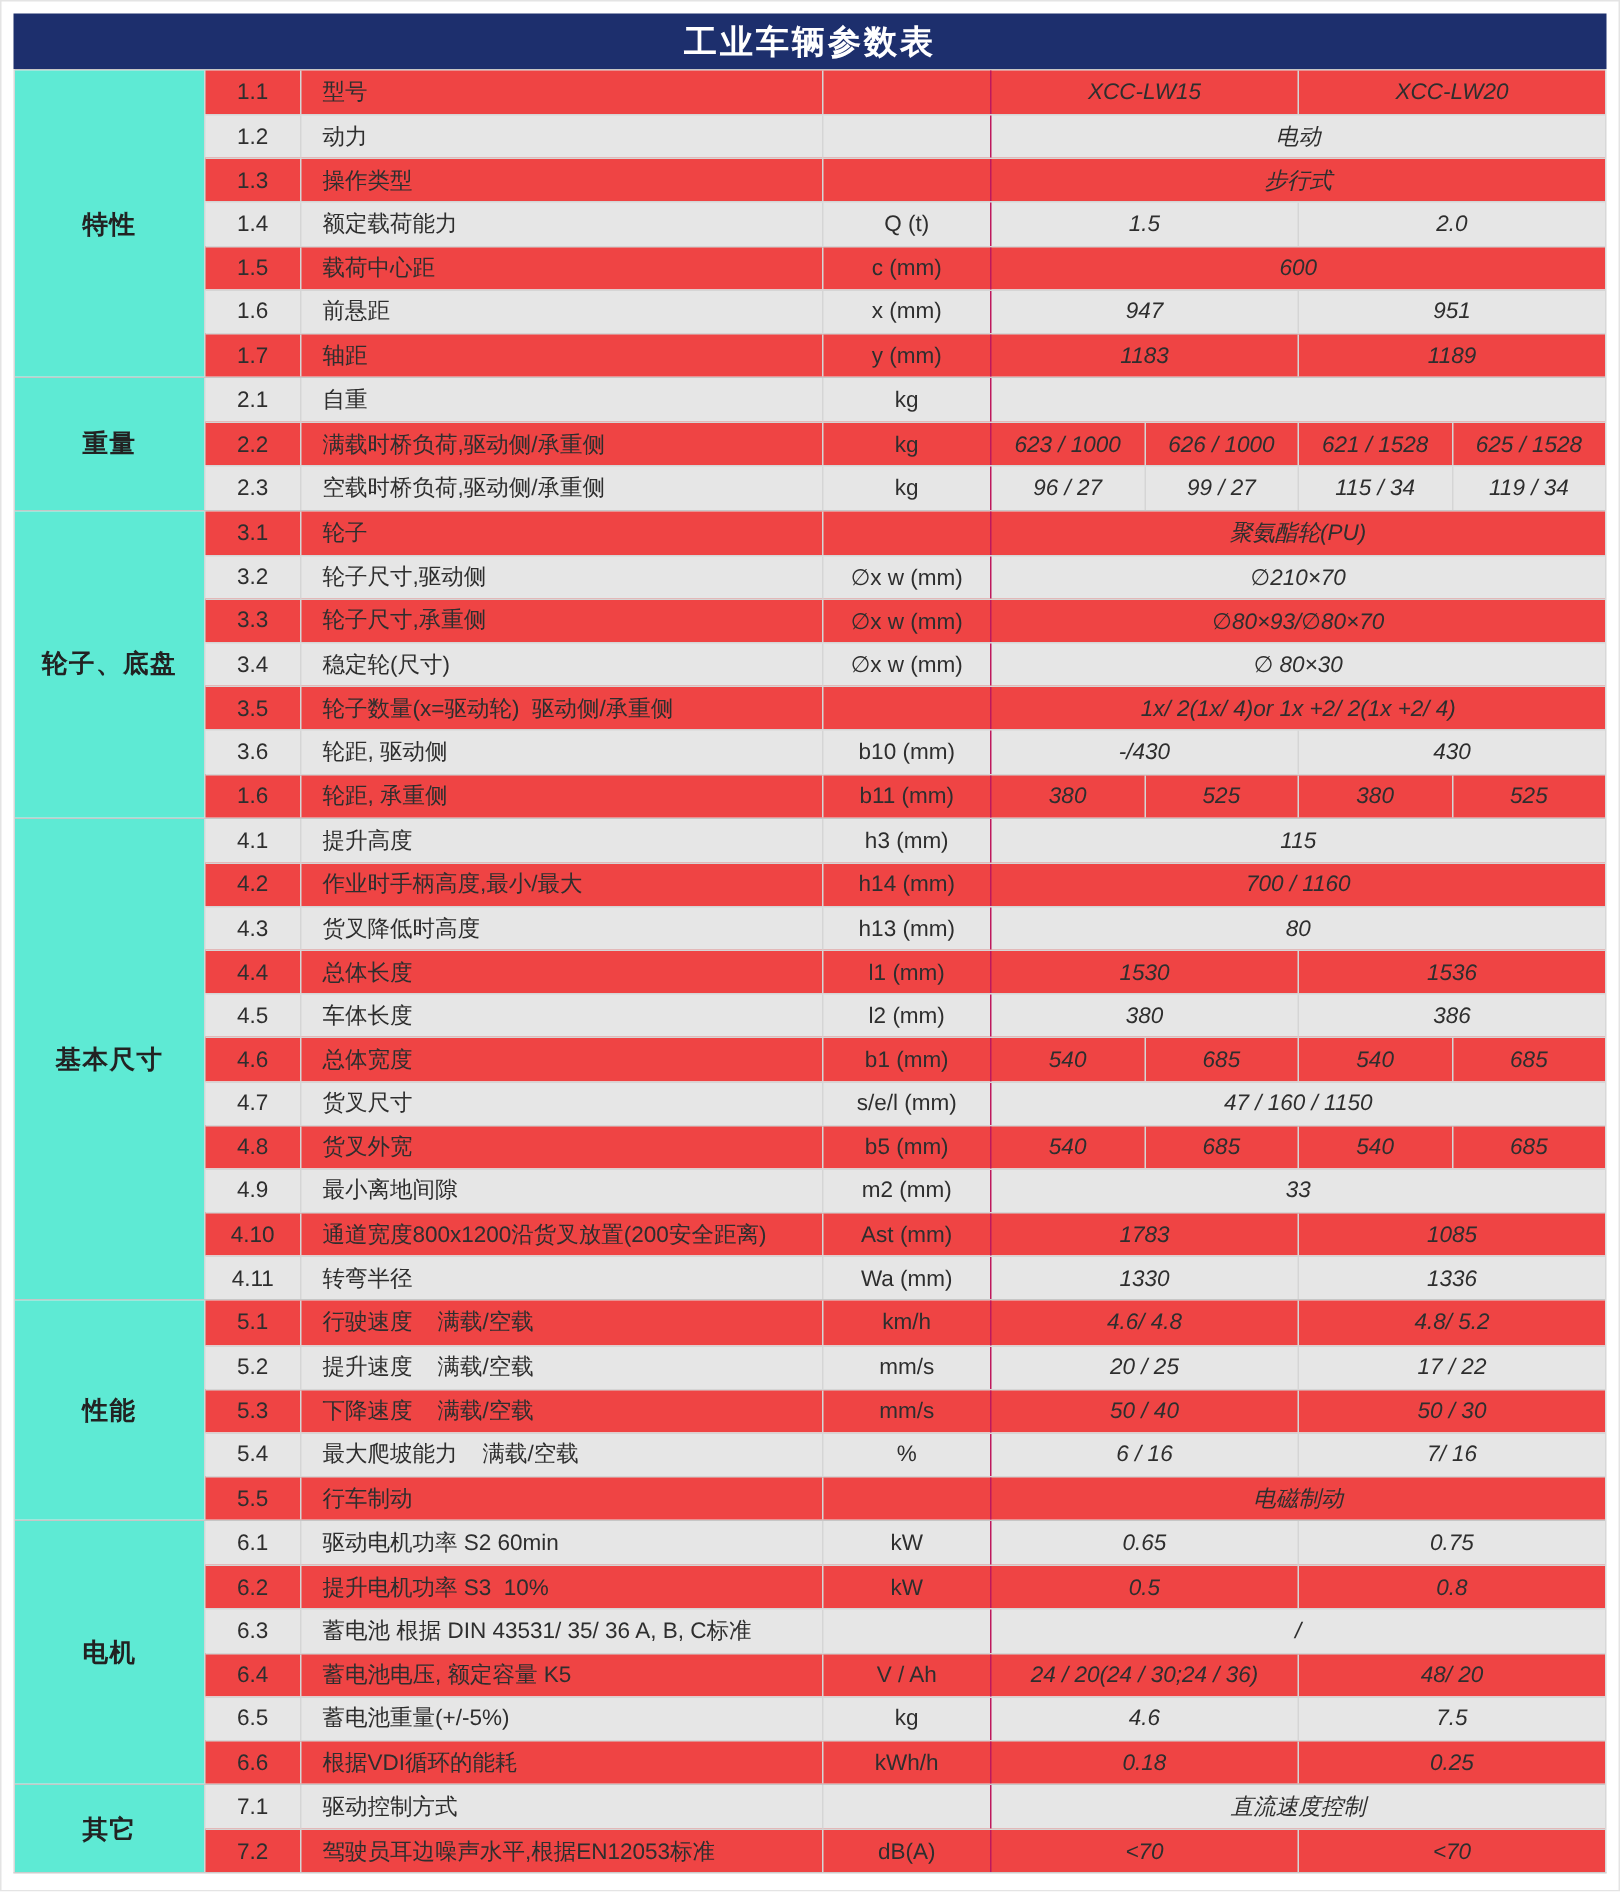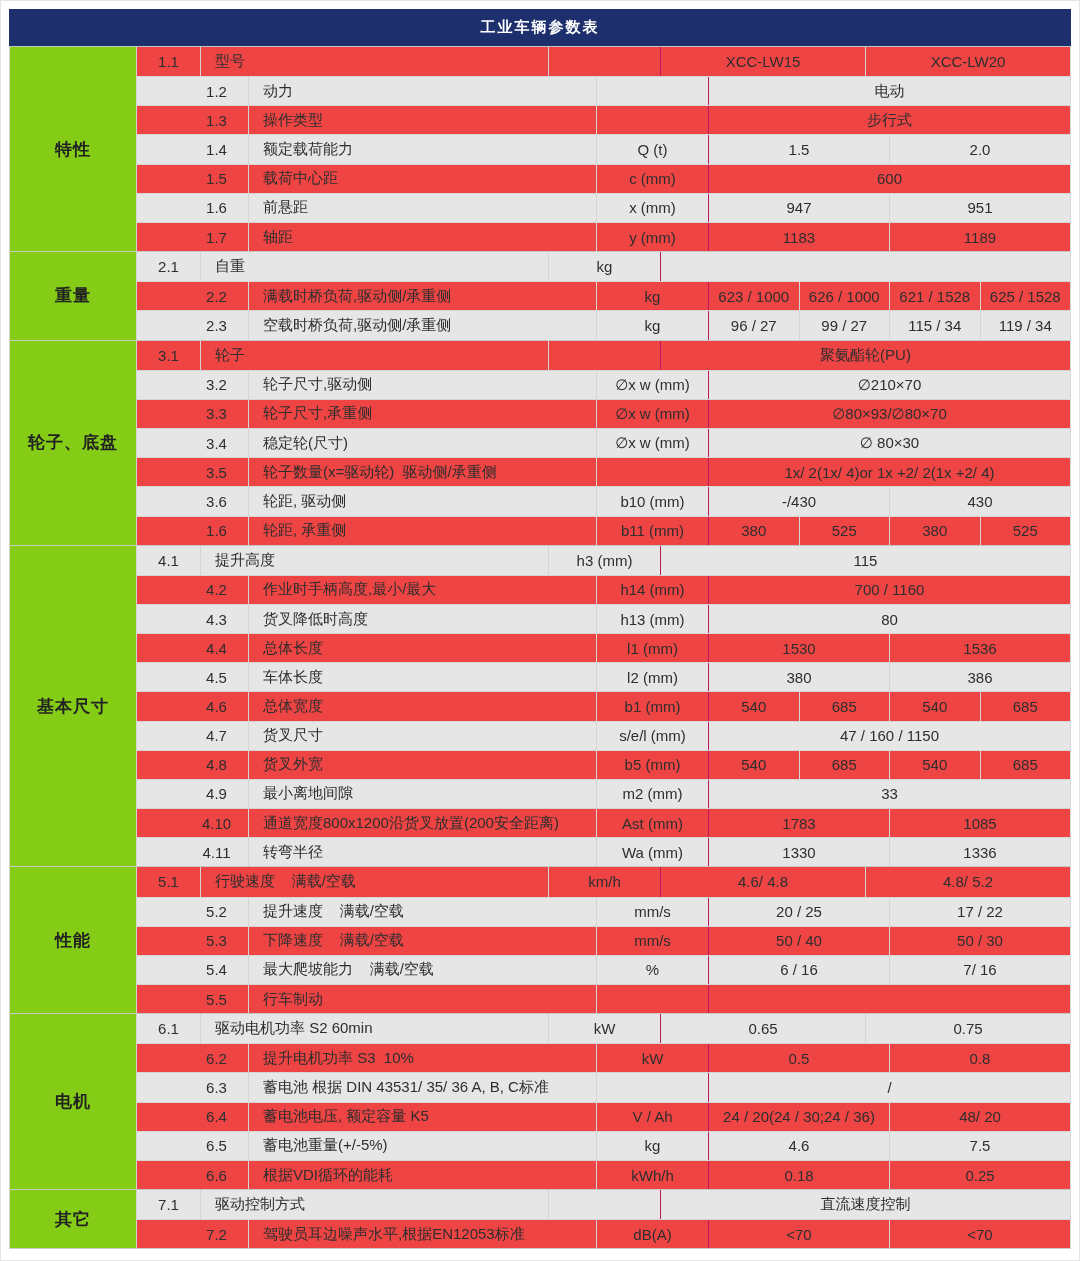--- a/index.html
+++ b/index.html
@@ -14,49 +14,49 @@
     color: #2e2e2e;
     overflow: hidden;
   }
   .title-bar {
     position: absolute;
     left: 8px; top: 8px;
     width: 1062px; height: 37px;
     background: #1d2f6d;
     color: #ffffff;
     display: flex; align-items: center; justify-content: center;
-    font-size: 15px; font-weight: bold; letter-spacing: 2px;
+    font-size: 22px; font-weight: bold; letter-spacing: 2px;
   }
   .spec-table {
     position: absolute;
     left: 8px; top: 45px;
     width: 1062px;
     box-sizing: border-box;
     border-left: 1px solid #d8d8d8;
     border-right: 1px solid #d8d8d8;
     border-bottom: 1px solid #cccccc;
   }
   .group { display: flex; border-top: 1px solid #c6c6c6; }
   .side-label {
     width: 127px;
     box-sizing: border-box;
-    background: #84cc16;
+    background: #5eead4;
     border-right: 1px solid #d5d5d5;
     display: flex; align-items: center; justify-content: center;
     font-size: 17px; font-weight: bold; color: #222222;
     letter-spacing: 1px;
   }
   .rows { flex: 1; min-width: 0; }
   .row {
     display: flex;
     height: 29.17px;
     box-sizing: border-box;
     align-items: stretch;
   }
-  .row.inner { border-top: 1px solid #d5d5d5; padding-left: 48px; }
+  .row.inner { border-top: 1px solid #d5d5d5; }
   .row.even { background: #e6e6e6; }
   .row.odd  { background: #ef4444; }
   .c-no {
     width: 64px; box-sizing: border-box;
     display: flex; align-items: center; justify-content: center;
     font-size: 15px;
     border-right: 1px solid #d5d5d5;
   }
   .c-name {
     width: 348px; box-sizing: border-box;
@@ -66,21 +66,21 @@
     white-space: pre;
     overflow: hidden;
     border-right: 1px solid #d5d5d5;
   }
   .c-unit {
     width: 112px; box-sizing: border-box;
     display: flex; align-items: center; justify-content: center;
     font-size: 15px;
     border-right: 1px solid #be185d;
   }
-  .c-values { flex: 1; min-width: 0; display: flex; }
+  .c-values { flex: 1; min-width: 0; display: flex; font-style: italic; }
   .c-val {
     flex: 1;
     display: flex; align-items: center; justify-content: center;
     font-size: 15px;
     white-space: pre;
   }
   .c-val + .c-val { border-left: 1px solid #d5d5d5; text-align: right; }
 </style>
 </head>
 <body>
@@ -391,20 +391,23 @@
             <div class="c-unit">%</div>
             <div class="c-values">
               <div class="c-val">6 / 16</div>
               <div class="c-val">7/ 16</div>
             </div>
           </div>
           <div class="row odd inner">
             <div class="c-no">5.5</div>
             <div class="c-name">行车制动</div>
             <div class="c-unit"></div>
+            <div class="c-values">
+              <div class="c-val">电磁制动</div>
+            </div>
           </div>
         </div>
       </div>
       <div class="group">
         <div class="side-label">电机</div>
         <div class="rows">
           <div class="row even">
             <div class="c-no">6.1</div>
             <div class="c-name">驱动电机功率 S2 60min</div>
             <div class="c-unit">kW</div>

